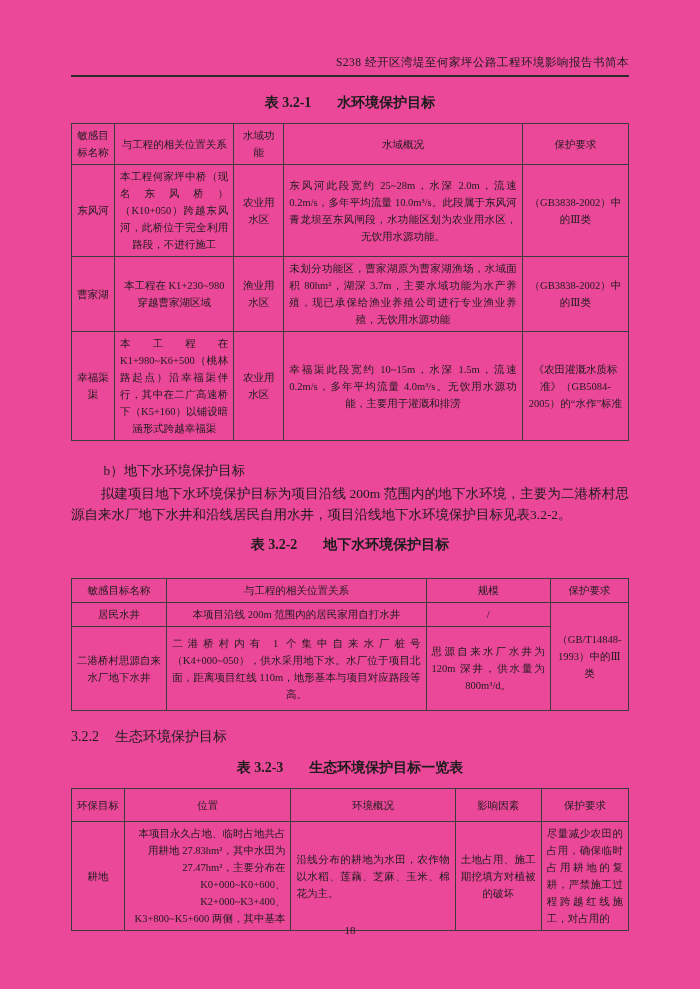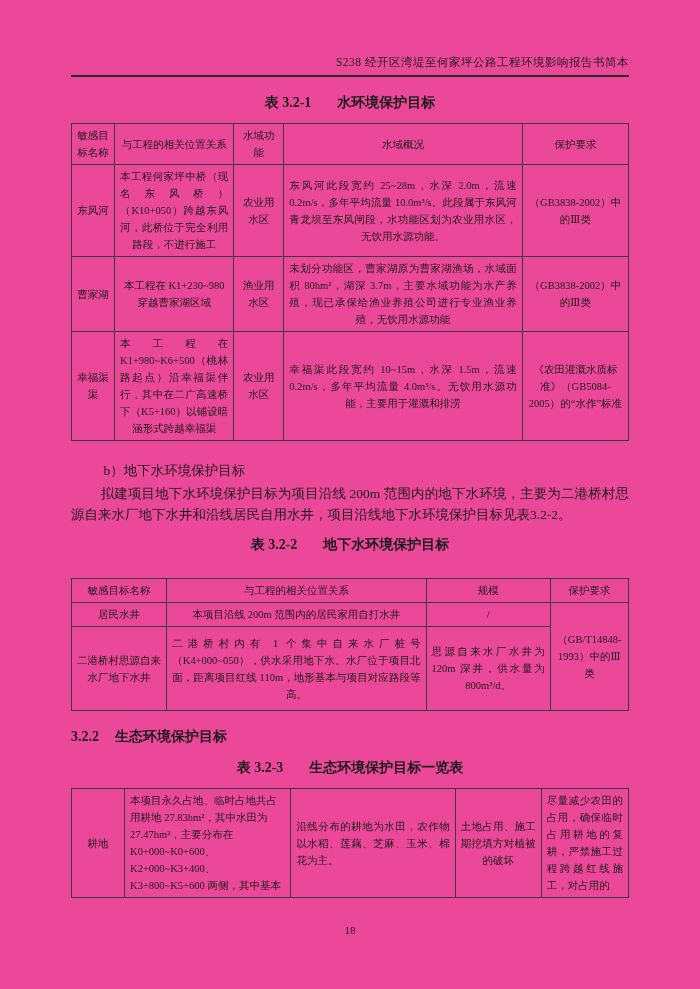--- a/index.html
+++ b/index.html
@@ -46,39 +46,39 @@
   td, th {
     border: 1px solid #3b3b3b;
     padding: 3px 5px;
     vertical-align: middle;
     text-align: center;
     font-weight: normal;
   }
   th { line-height: 17px; }
   .jc { text-align: justify; text-align-last: center; text-justify: inter-ideograph; }
   .jl { text-align: justify; text-align-last: left; text-justify: inter-ideograph; }
-  .left { text-align: left; }
+  .left { text-align: right; }
   .prelines { white-space: pre-line; }
   .h-sub {
     margin-top: 21px;
     font-size: 13.5px;
     padding-left: 2.4em;
   }
   .para {
     margin-top: 3px;
     font-size: 13.5px;
     line-height: 21px;
     text-indent: 2.2em;
     text-align: justify;
     text-justify: inter-ideograph;
   }
   .h-num {
     margin-top: 17px;
     font-size: 14px;
-    font-weight: bold;
+    font-weight: normal;
   }
   .h-num .sec-no { margin-right: 16px; }
   .t1-hrow th { height: 40px; }
   .t1-r1 td { height: 74px; }
   .t1-r2 td { height: 56px; }
   .t1-r3 td { height: 86px; }
   .t2-hrow th { height: 23px; }
   .t2-r1 td { height: 23px; }
   .t2-r2 td { height: 84px; }
   .t3-hrow th { height: 33px; }
@@ -186,20 +186,27 @@
     </div>
     <table>
       <colgroup>
         <col style="width:53px">
           <col style="width:166px">
           <col style="width:164px">
           <col style="width:86px">
           <col style="width:87px">
       </colgroup>
       <tbody>
+          <tr class="t3-hrow">
+        <th>环保目标</th>
+        <th>位置</th>
+        <th>环境概况</th>
+        <th>影响因素</th>
+        <th>保护要求</th>
+      </tr>
       <tr class="t3-r1">
         <td>耕地</td>
         <td class="left prelines">本项目永久占地、临时占地共占用耕地 27.83hm²，其中水田为
 27.47hm²，主要分布在
 K0+000~K0+600、
 K2+000~K3+400、
 K3+800~K5+600 两侧，其中基本</td>
         <td class="jl">沿线分布的耕地为水田，农作物以水稻、莲藕、芝麻、玉米、棉花为主。</td>
         <td class="jc">土地占用、施工期挖填方对植被的破坏</td>
         <td class="jl">尽量减少农田的占用，确保临时占用耕地的复耕，严禁施工过程跨越红线施工，对占用的</td>

